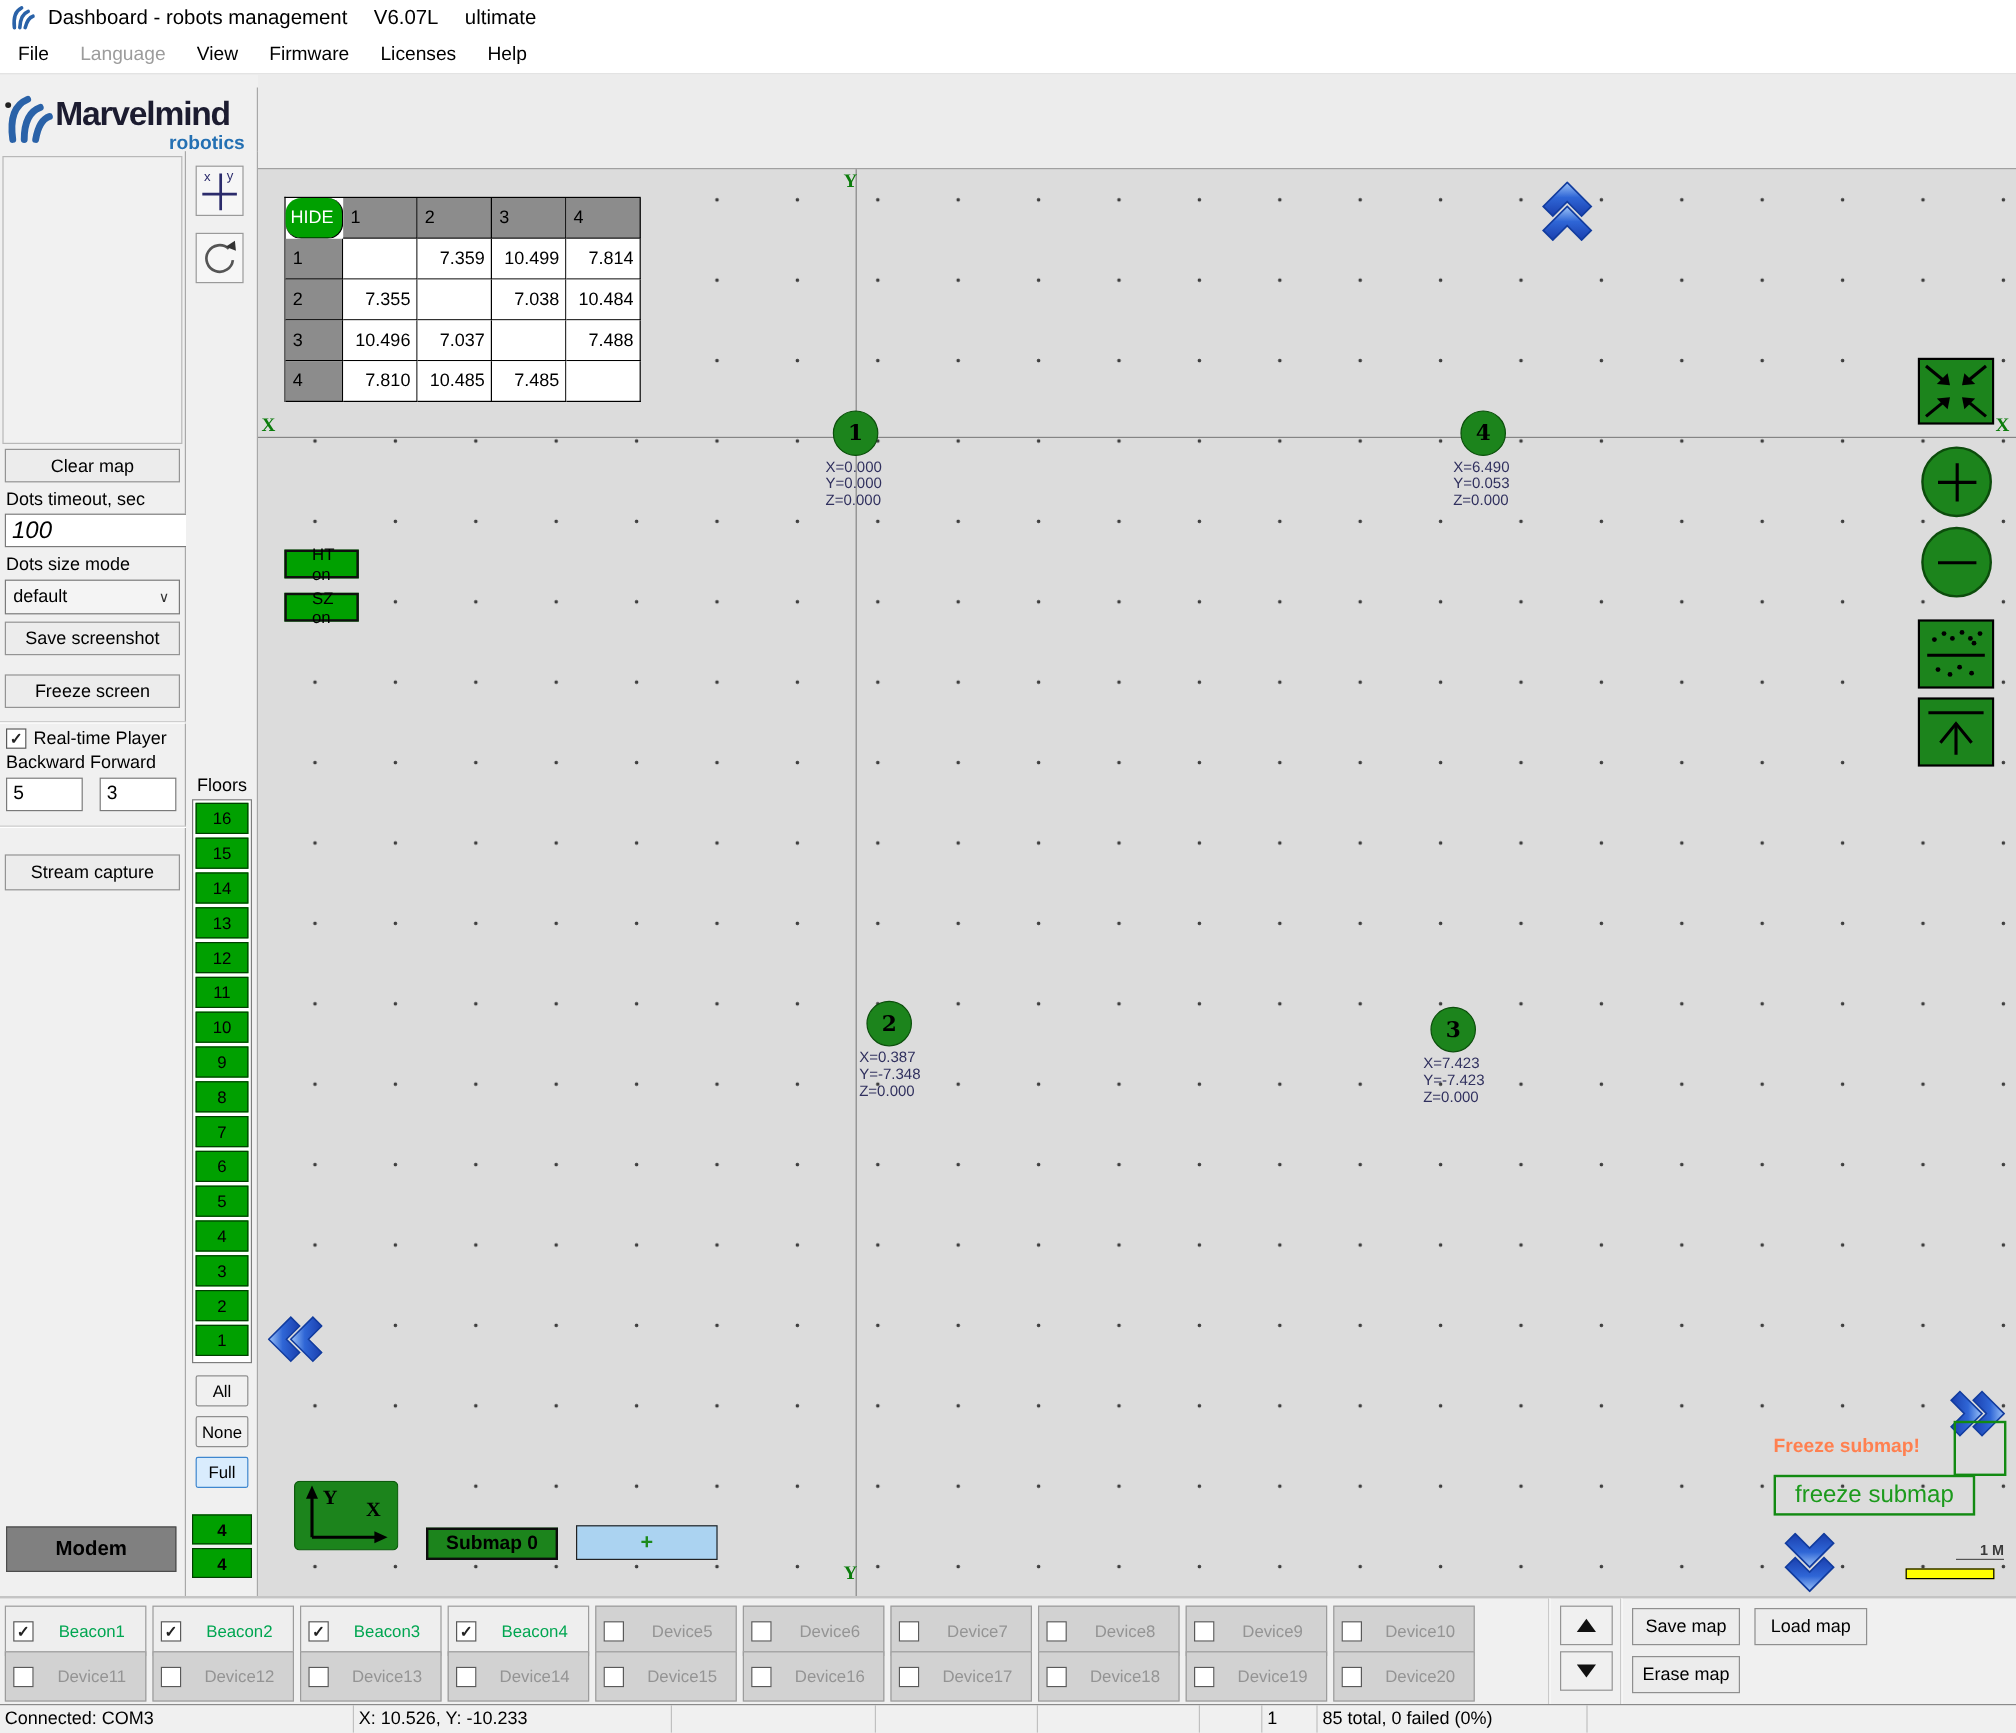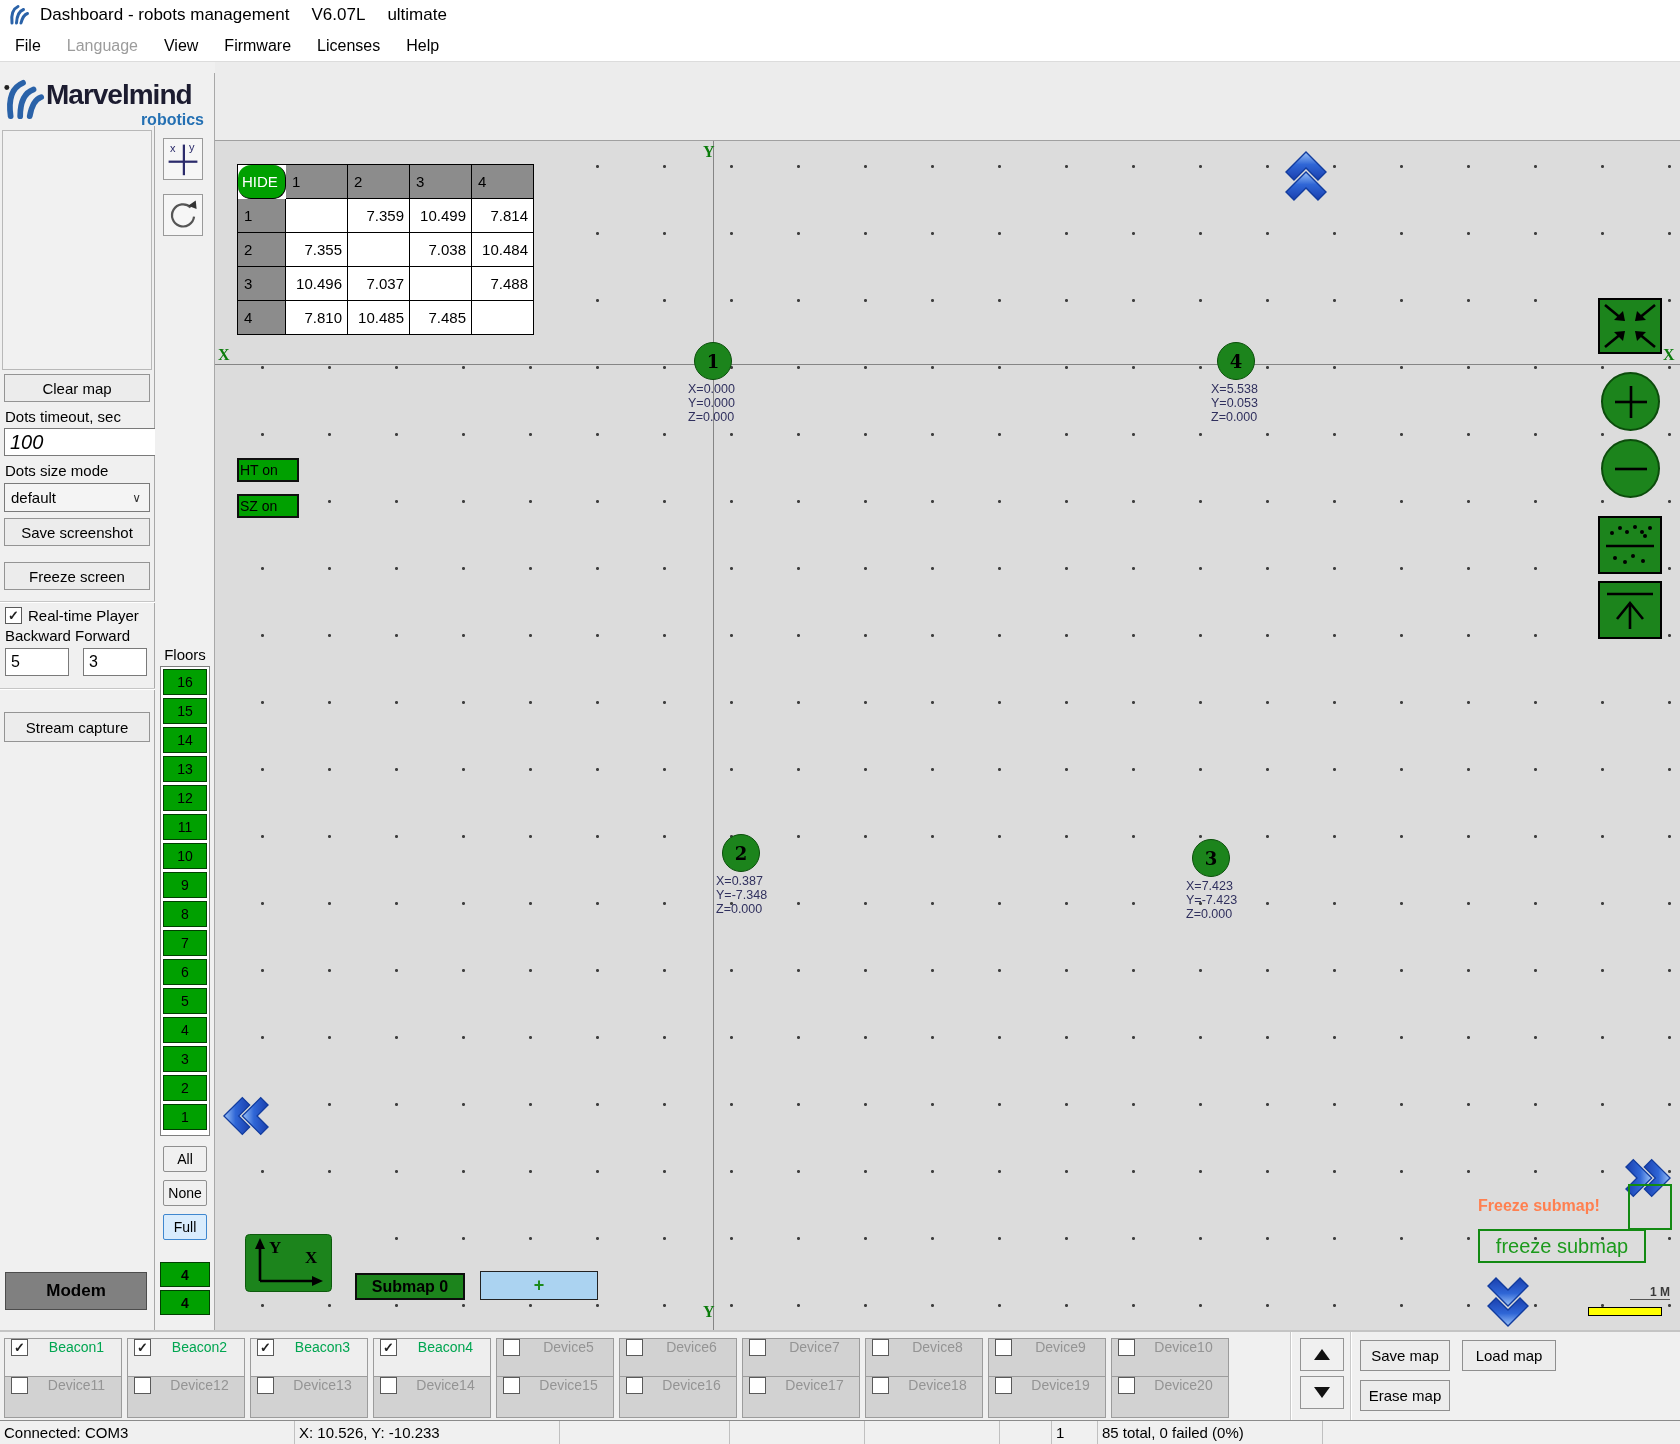--- a/index.html
+++ b/index.html
@@ -76,21 +76,21 @@
   .dist-table{position:absolute;left:22px;top:23px;border-top:1px solid #000;border-left:1px solid #000;
     display:grid;grid-template-columns:48px 62px 62px 62px 62px;font-size:15px;background:#fff;}
   .dt-cell{border-right:1px solid #000;border-bottom:1px solid #000;height:34px;display:flex;align-items:center;}
   .dt-corner{background:#00a000;color:#fff;justify-content:flex-start;padding-left:4px;font-size:15px;border-radius:13px;}
   .dt-head{background:#8c8c8c;color:#000;padding-left:6px;}
   .dt-rowlabel{background:#8c8c8c;color:#000;padding-left:6px;}
   .dt-val{background:#fff;color:#000;justify-content:flex-end;padding-right:5px;}
 
   
   .map-toggle{position:absolute;left:22px;width:62px;height:24px;background:#00a000;border:2px solid #101010;
-    font-size:14px;color:#000;display:flex;align-items:center;padding-left:1px;}
+    font-size:14px;color:#000;display:flex;align-items:center;padding-left:21px;}
 
   
   .beacon{position:absolute;width:38px;height:38px;border-radius:50%;background:#1c841c;border:1px solid #0b4f0b;
     display:flex;align-items:center;justify-content:center;font-family:"DejaVu Serif",serif;
     font-weight:bold;font-size:18px;color:#000;}
   .beacon-label{position:absolute;width:90px;font-size:12.5px;line-height:14px;color:#30305e;text-align:left;}
 
   
   .gctl{position:absolute;left:1383px;}
   .gcircle{position:absolute;left:1386px;width:59px;height:59px;border-radius:50%;background:#1c841c;
@@ -114,21 +114,21 @@
     color:#1c9a1c;font-size:20px;display:flex;align-items:center;justify-content:center;background:transparent;}
   .scale-label{position:absolute;left:1415px;top:1144px;font-size:12px;font-weight:bold;color:#3a3a3a;
     width:40px;text-align:right;border-bottom:1px solid #555;}
   .scale-bar{position:absolute;left:1373px;top:1166px;width:74px;height:9px;background:#ffff00;border:1px solid #000;}
 
   
   .bottom-panel{position:absolute;left:0;top:1330px;width:1680px;height:90px;background:#f0f0f0;
     border-top:2px solid #c4c4c4;}
   .dev-row{position:absolute;left:4px;height:33px;display:flex;gap:5px;}
   .dev-cell{width:118px;height:42px;border:1px solid #9c9c9c;background:#d2d2d2;display:flex;
-    align-items:flex-start;padding-left:6px;gap:10px;}
+    align-items:center;padding-left:6px;gap:10px;}
   .dev-cell.active{background:#eeeeee;}
   .dev-label{font-size:14px;color:#949494;flex:1;text-align:center;padding-right:6px;}
   .dev-cell.active .dev-label{color:#00a651;}
   .bp-divider{position:absolute;top:0;width:2px;height:88px;border-left:1px solid #c9c9c9;border-right:1px solid #fff;}
   .scroll-btn{position:absolute;left:1300px;width:44px;height:33px;background:#f0f0f0;border:1px solid #949494;
     display:flex;align-items:center;justify-content:center;}
   .tri-up{width:0;height:0;border-left:8px solid transparent;border-right:8px solid transparent;border-bottom:11px solid #111;}
   .tri-down{width:0;height:0;border-left:8px solid transparent;border-right:8px solid transparent;border-top:11px solid #111;}
   .mapact-btn{position:absolute;height:31px;background:#ececec;border:1px solid #8f8f8f;font-size:15px;color:#000;
     display:flex;align-items:center;justify-content:center;}
@@ -413,21 +413,21 @@
       <div>Z=0.000</div>
     </div>
     <div class="beacon" style="left: 977px; top: 698px;">3</div>
     <div class="beacon-label" style="left: 971px; top: 738px;">
       <div>X=7.423</div>
       <div>Y=-7.423</div>
       <div>Z=0.000</div>
     </div>
     <div class="beacon" style="left: 1002px; top: 201px;">4</div>
     <div class="beacon-label" style="left: 996px; top: 241px;">
-      <div>X=5.538</div>
+      <div>X=6.490</div>
       <div>Y=0.053</div>
       <div>Z=0.000</div>
     </div>
   </div>
 
 <div class="bottom-panel">
   <div class="dev-row" style="top:6px">
       <div class="dev-cell active">
         <span class="cbx checked"></span>
         <span class="dev-label">Beacon1</span>

